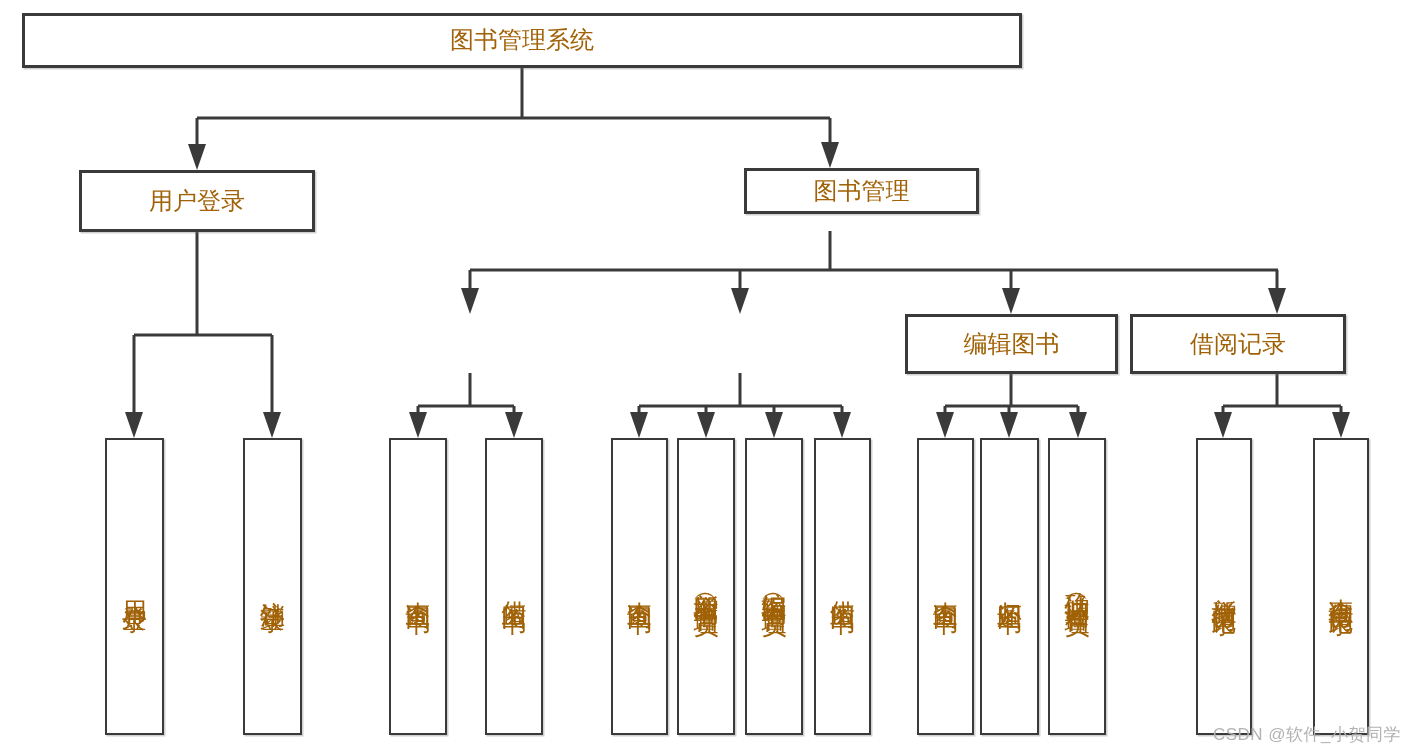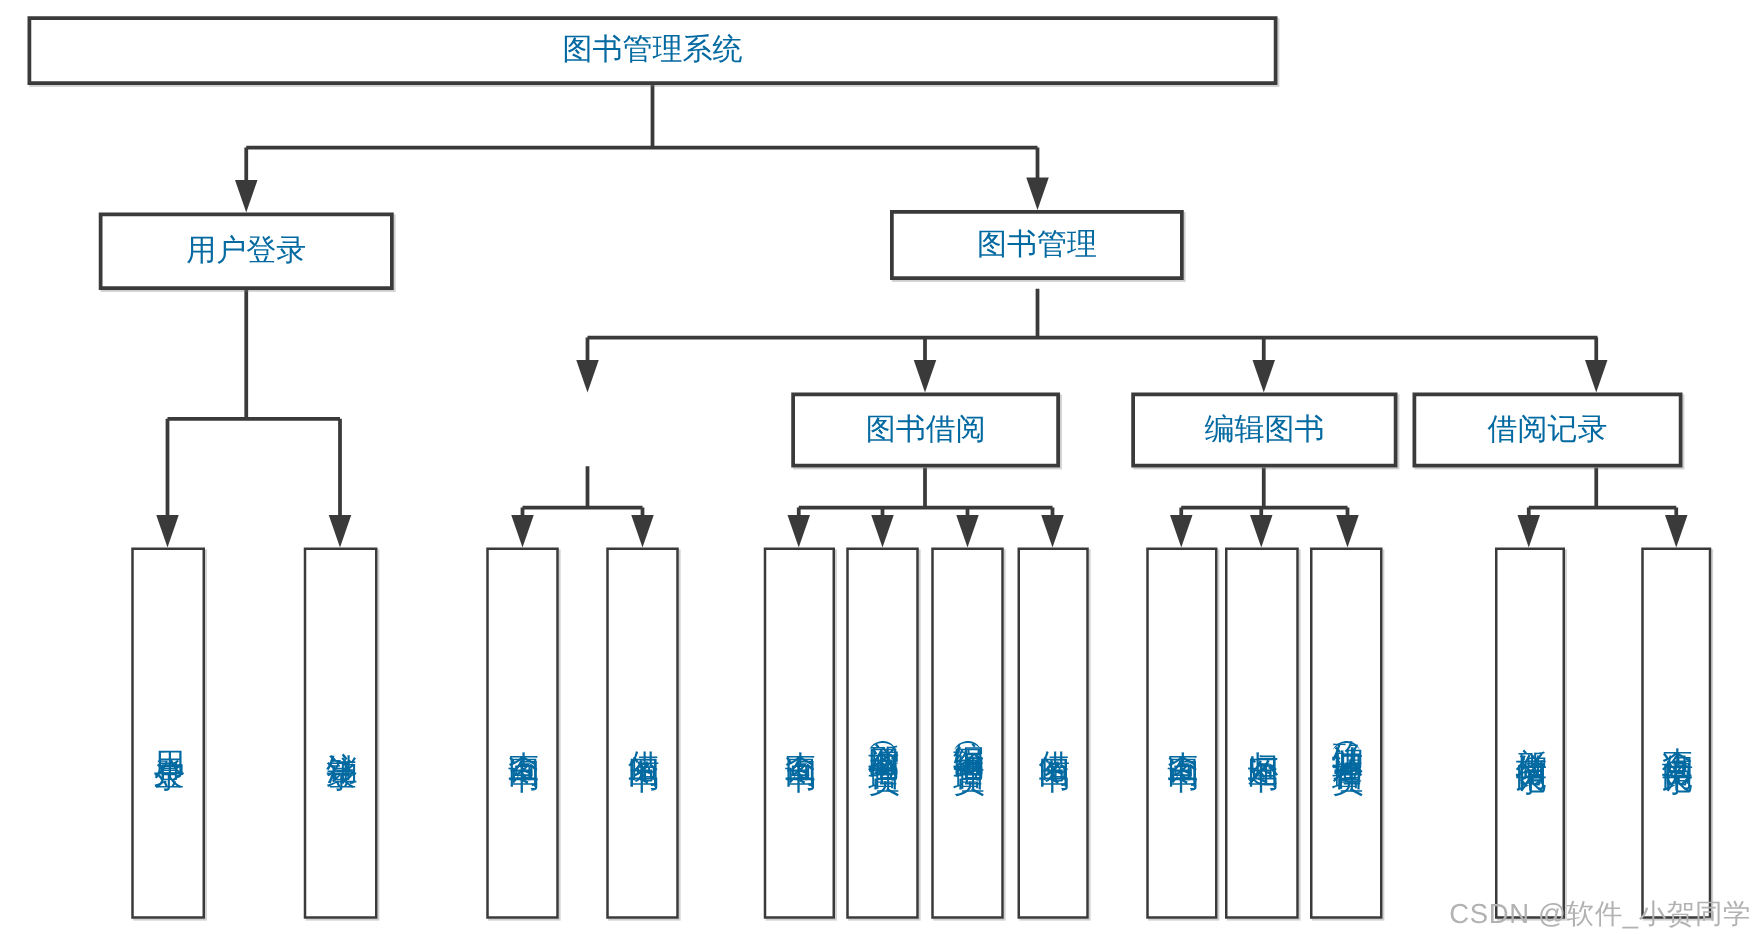--- a/index.html
+++ b/index.html
@@ -5,31 +5,31 @@
   html,body{margin:0;padding:0;background:#ffffff;}
   .stage{
     position:relative;width:1405px;height:747px;background:#ffffff;
     font-family:"Liberation Sans","DejaVu Sans",sans-serif;overflow:hidden;
   }
   .connector-layer{position:absolute;left:0;top:0;z-index:1;}
   .node{
     position:absolute;box-sizing:border-box;z-index:2;
     border:3px solid #3a3a3a;background:#ffffff;
     display:flex;align-items:center;justify-content:center;
-    color:#0369a1;font-size:24px;line-height:1.2;
+    color:#a16207;font-size:24px;line-height:1.2;
     box-shadow:1.5px 1.5px 0 rgba(120,120,120,0.35);
   }
   .node.v{
     writing-mode:vertical-rl;text-orientation:mixed;
     font-size:25px;letter-spacing:3px;line-height:1;
     border-width:2.5px;
   }
   .watermark{
     position:absolute;right:4px;bottom:1px;z-index:5;
-    font-size:22px;color:#b2b2b2;letter-spacing:0.5px;white-space:nowrap;
+    font-size:17px;color:#b2b2b2;letter-spacing:0.5px;white-space:nowrap;
   }
 </style>
 </head>
 <body>
 
 <div class="stage">
 
   <svg class="connector-layer" width="1405" height="747" viewBox="0 0 1405 747">
     <path fill="none" stroke="#3a3a3a" stroke-width="3" d="M522 68 L522 118
              M197 118 L830 118
@@ -83,23 +83,22 @@
       <polygon points="1000,412 1018,412 1009,438"></polygon>
       <polygon points="1069,412 1087,412 1078,438"></polygon>
       <polygon points="1214,412 1232,412 1223,438"></polygon>
       <polygon points="1332,412 1350,412 1341,438"></polygon>
     </g>
   </svg>
 
   <div class="node" style="left:22px;top:13px;width:1000px;height:55px">图书管理系统</div>
 
   <div class="node" style="left:79px;top:170px;width:236px;height:62px">用户登录</div>
-  <div class="node" style="left:712px;top:168px;width:235px;height:56px">图书管理</div>
+  <div class="node" style="left:744px;top:168px;width:235px;height:46px">图书管理</div>
 
-  <div class="node" style="left:633px;top:314px;width:215px;height:60px">图书借阅</div>
   <div class="node" style="left:905px;top:314px;width:213px;height:60px">编辑图书</div>
   <div class="node" style="left:1130px;top:314px;width:216px;height:60px">借阅记录</div>
 
   <div class="node v" style="left:105px;top:438px;width:59px;height:297px">用户登录</div>
   <div class="node v" style="left:243px;top:438px;width:59px;height:297px">注销登录</div>
 
   <div class="node v" style="left:389px;top:438px;width:58px;height:297px">查询图书</div>
   <div class="node v" style="left:485px;top:438px;width:58px;height:297px">借阅图书</div>
 
   <div class="node v" style="left:611px;top:438px;width:57px;height:297px">查询图书</div>

